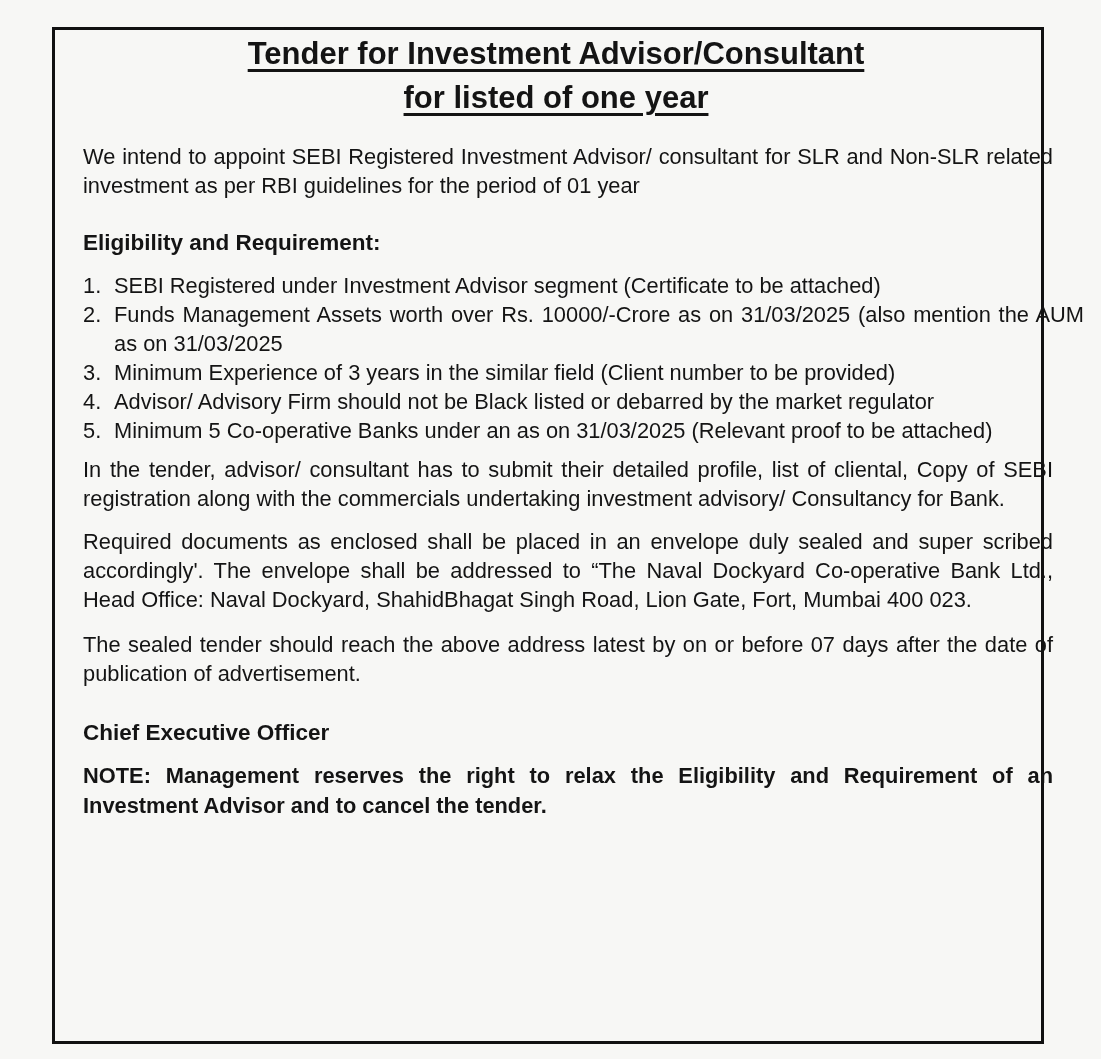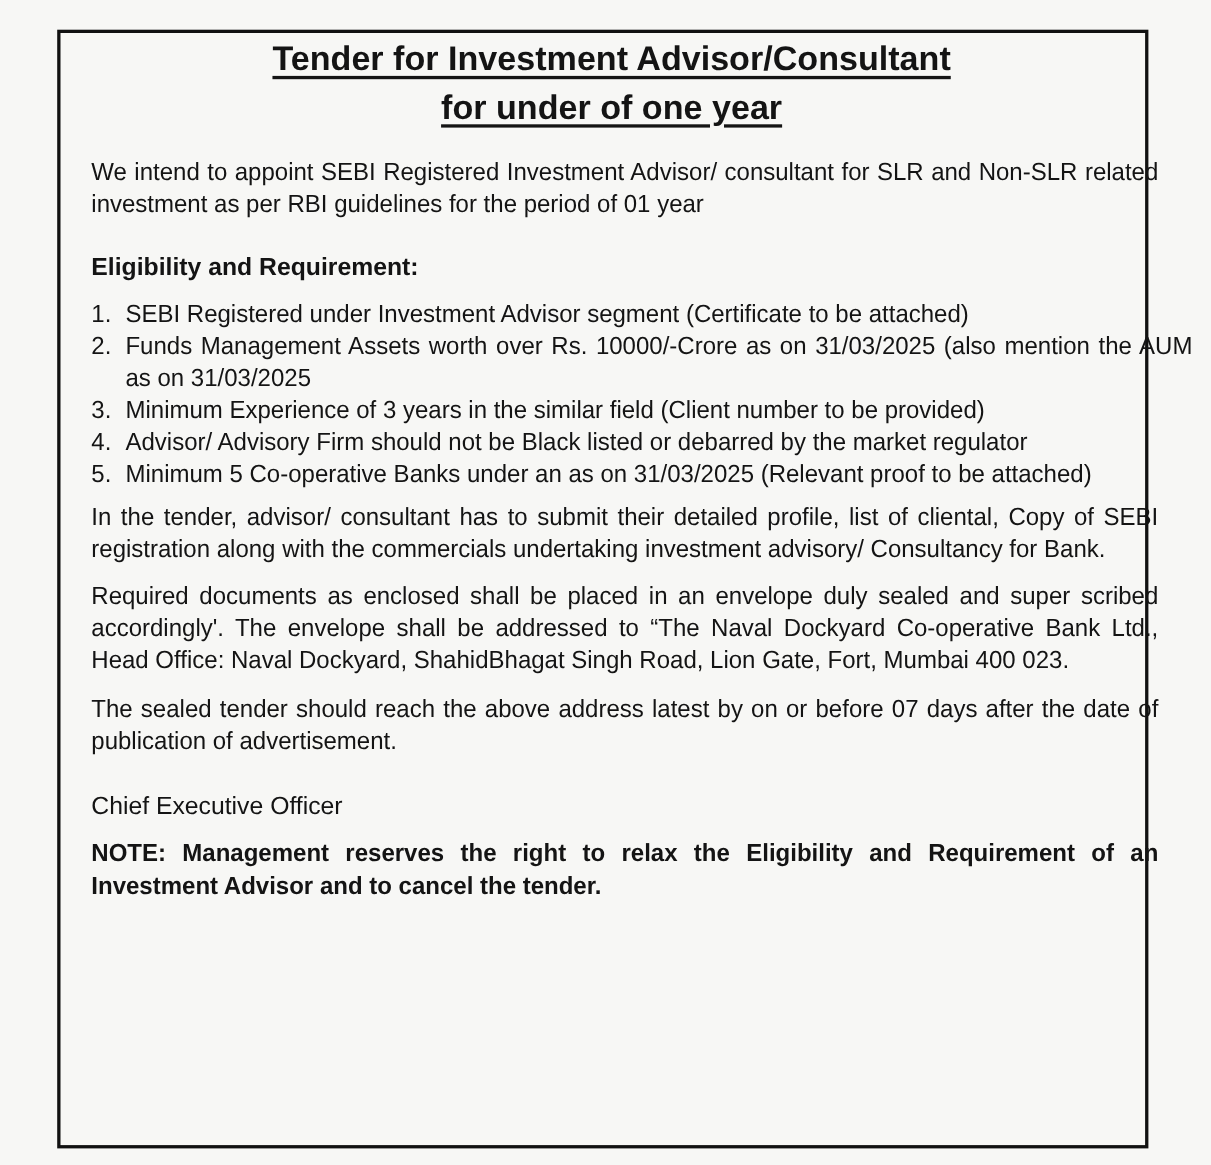--- a/index.html
+++ b/index.html
@@ -29,31 +29,31 @@
   .heading { font-weight:bold; font-size:22.5px; margin-top:28px; line-height:29px; }
   ol.req { list-style:none; margin:14px 0 0 0; padding:0; }
   ol.req li {
     position:relative; padding-left:32px; font-size:22.5px; line-height:29px;
     text-align:justify; transform:scaleX(0.97); transform-origin:left top; width:1000px;
   }
   ol.req li .num { position:absolute; left:0; top:0; }
   .p-tender { margin-top:10px; }
   .p-docs { margin-top:14px; }
   .p-reach { margin-top:16px; }
-  .signatory { font-weight:normal; font-size:22.5px; margin-top:30px; line-height:29px; }
+  .signatory { font-weight:bold; font-size:22.5px; margin-top:30px; line-height:29px; }
   .note { font-weight:bold; font-size:22.5px; margin-top:14px; line-height:30px; text-align:justify;
           transform:scaleX(0.97); transform-origin:left top; width:1000px; }
 </style>
 </head>
 <body>
 
 <div class="notice">
   <div class="title">
     <span>Tender for Investment Advisor/Consultant</span><br>
-    <span>for under of one year</span>
+    <span>for listed of one year</span>
   </div>
 
   <p class="para p1">We intend to appoint SEBI Registered Investment Advisor/ consultant for SLR and Non-SLR related investment as per RBI guidelines for the period of 01 year</p>
 
   <div class="heading">Eligibility and Requirement:</div>
 
   <ol class="req">
     <li><span class="num">1.</span><span>SEBI Registered under Investment Advisor segment (Certificate to be attached)</span></li>
     <li><span class="num">2.</span><span>Funds Management Assets worth over Rs. 10000/-Crore as on 31/03/2025 (also mention the AUM as on 31/03/2025</span></li>
     <li><span class="num">3.</span><span>Minimum Experience of 3 years in the similar field (Client number to be provided)</span></li>

